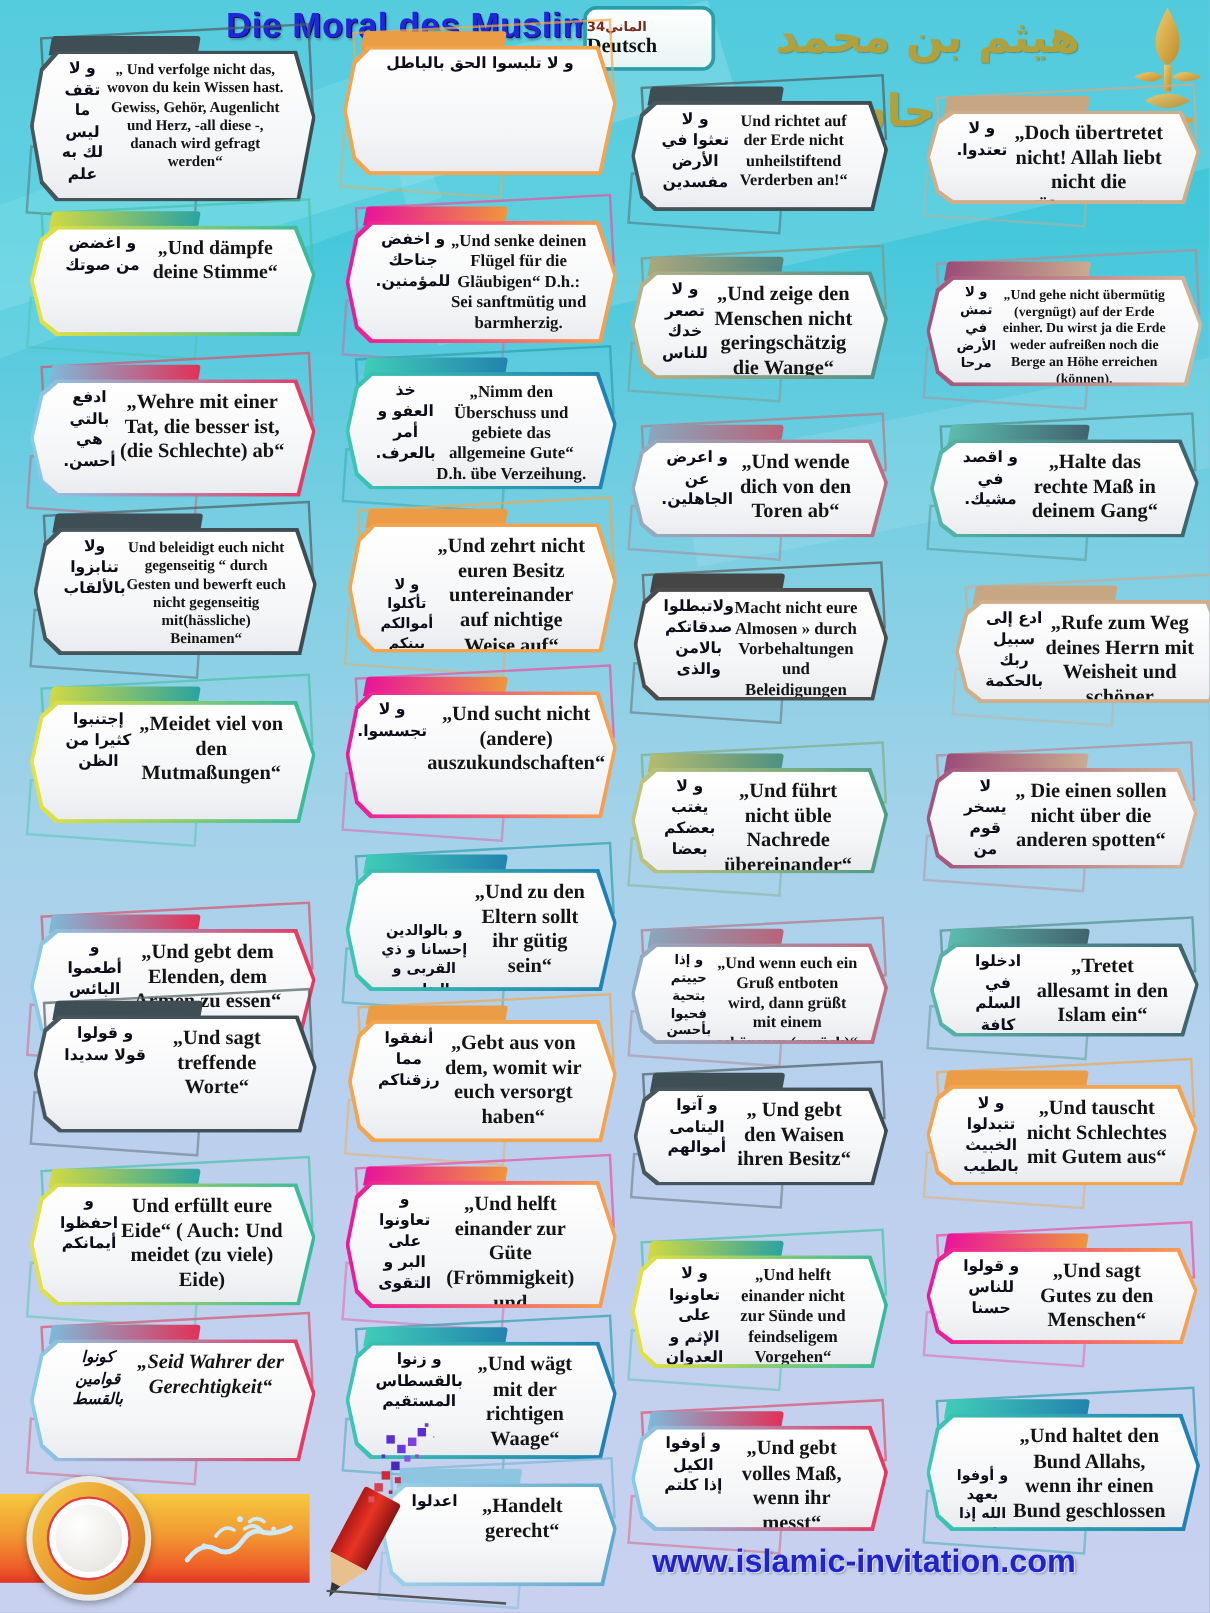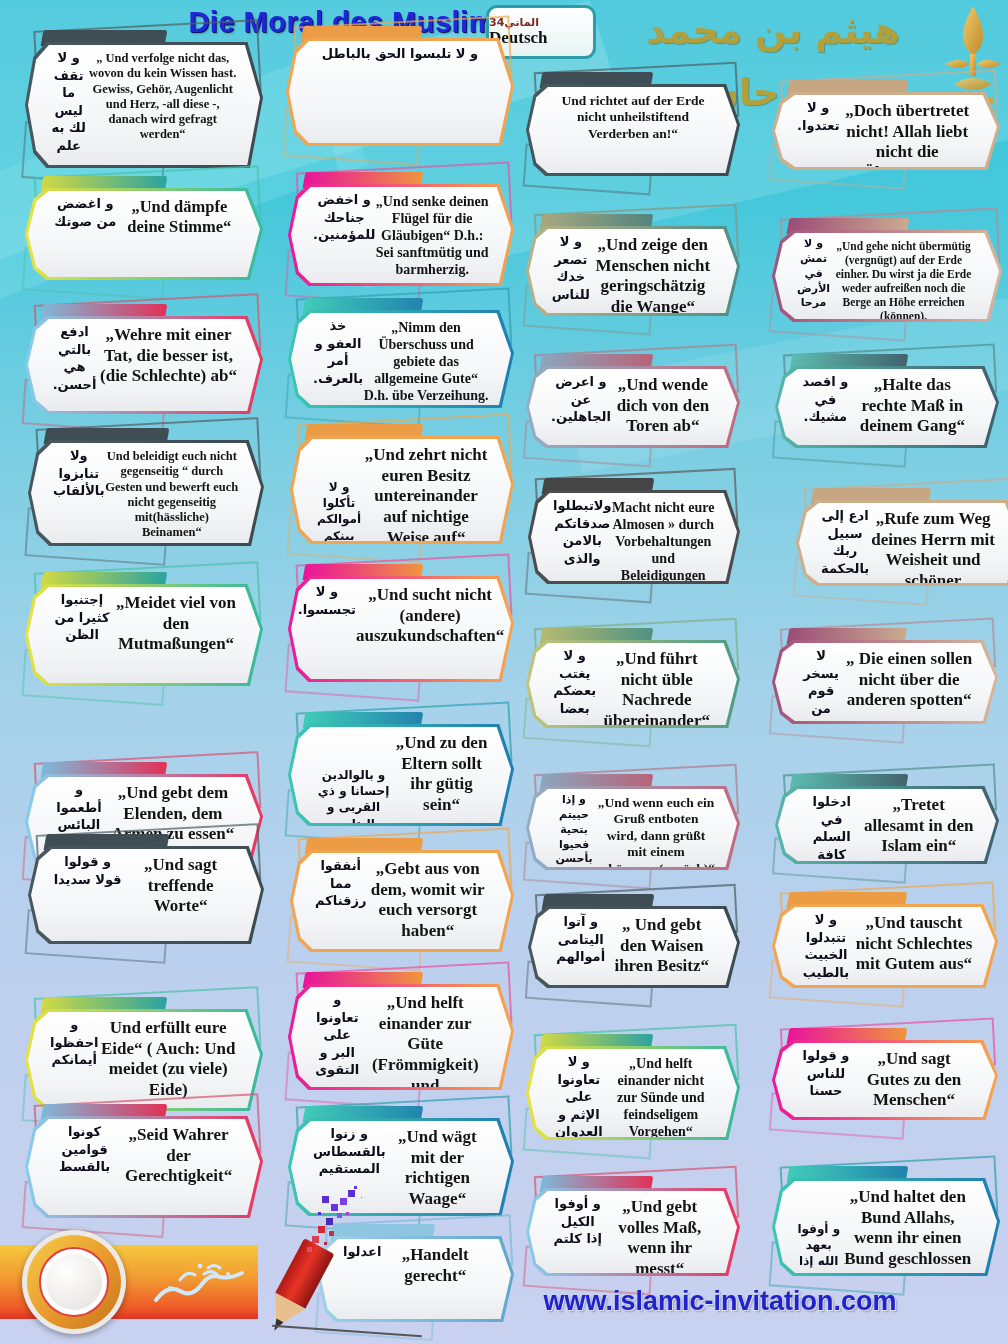--- a/index.html
+++ b/index.html
@@ -59,22 +59,22 @@
   .v-tealslate{--bc:linear-gradient(90deg,#57b7a8,#3e616e);--tab:linear-gradient(90deg,#5cbcae,#42636e);--fc:#4f8e8c;}
 
   
   #c1r1{left:25px;top:42px;width:238px;height:126px;}
   #c1r2{left:25px;top:188px;width:238px;height:92px;}
   #c1r3{left:25px;top:316px;width:238px;height:98px;}
   #c1r4{left:28px;top:440px;width:236px;height:106px;}
   #c1r5{left:25px;top:584px;width:238px;height:102px;text-decoration:underline;}
   #c1r6{left:25px;top:730px;width:238px;height:96px;margin-top:44px;}
   #c1r7{left:28px;top:846px;width:236px;height:98px;}
-  #c1r8{left:25px;top:986px;width:238px;height:102px;margin-top:23px;}
-  #c1r9{left:25px;top:1116px;width:238px;height:102px;}
+  #c1r8{left:25px;top:986px;width:238px;height:102px;}
+  #c1r9{left:25px;top:1116px;width:238px;height:102px;font-style:italic;}
   
   #c2r1{left:286px;top:38px;width:228px;height:108px;}
   #c2r2{left:288px;top:184px;width:226px;height:102px;}
   #c2r3{left:288px;top:310px;width:226px;height:98px;}
   #c2r4{left:290px;top:436px;width:224px;height:108px;}
   #c2r5{left:288px;top:576px;width:226px;height:106px;}
   #c2r6{left:288px;top:724px;width:226px;height:102px;}
   #c2r7{left:290px;top:850px;width:224px;height:102px;}
   #c2r8{left:288px;top:984px;width:226px;height:106px;}
   #c2r9{left:288px;top:1118px;width:226px;height:98px;}
@@ -375,20 +375,21 @@
             <div class="de">„Handelt gerecht“</div>
           </div>
         </div>
       </div>
       <div class="qbox v-slate" id="c3r1">
         <div class="frame"></div>
         <div class="frame2"></div>
         <div class="tab"></div>
         <div class="shape">
           <div class="inner">
+            <div class="ar">و لا تعثوا في الأرض مفسدين</div>
             <div class="de">Und richtet auf der Erde nicht unheilstiftend Verderben an!“</div>
           </div>
         </div>
       </div>
       <div class="qbox v-oliveteal" id="c3r2">
         <div class="frame"></div>
         <div class="frame2"></div>
         <div class="tab"></div>
         <div class="shape">
           <div class="inner">

